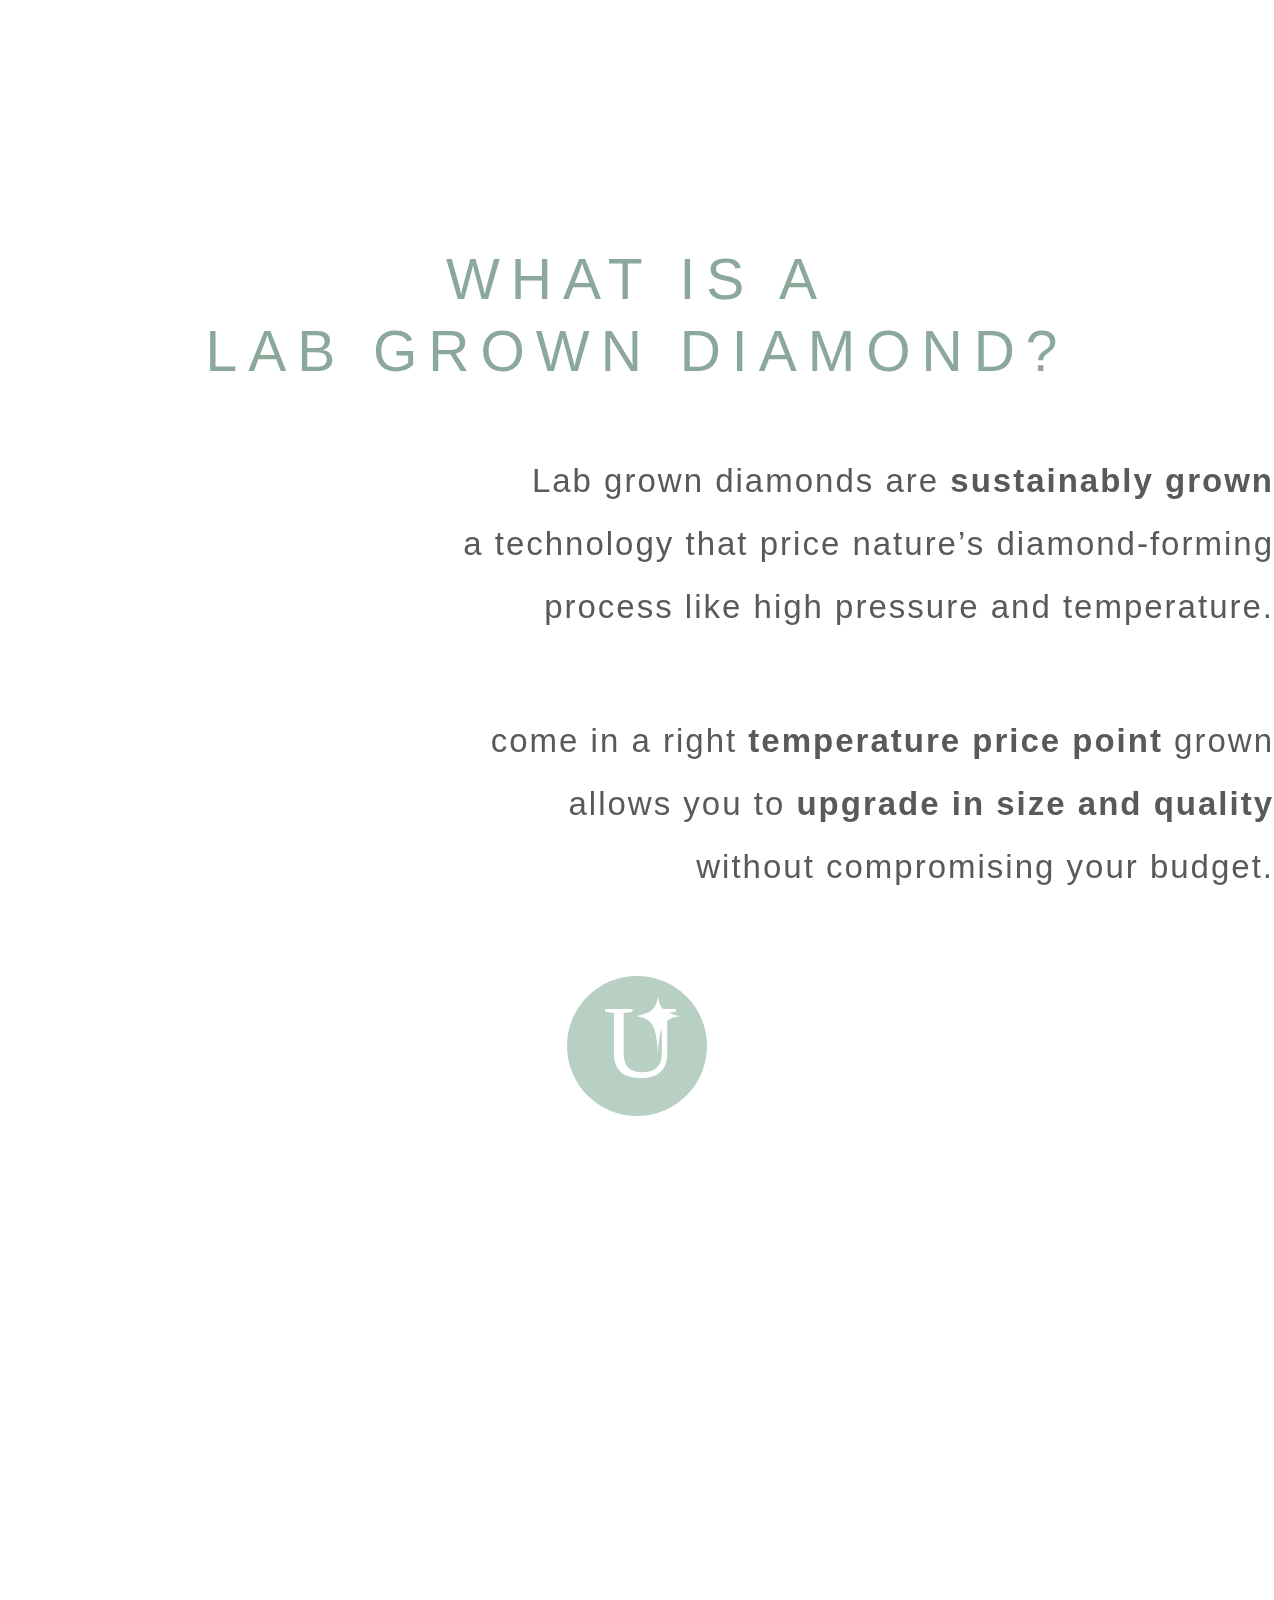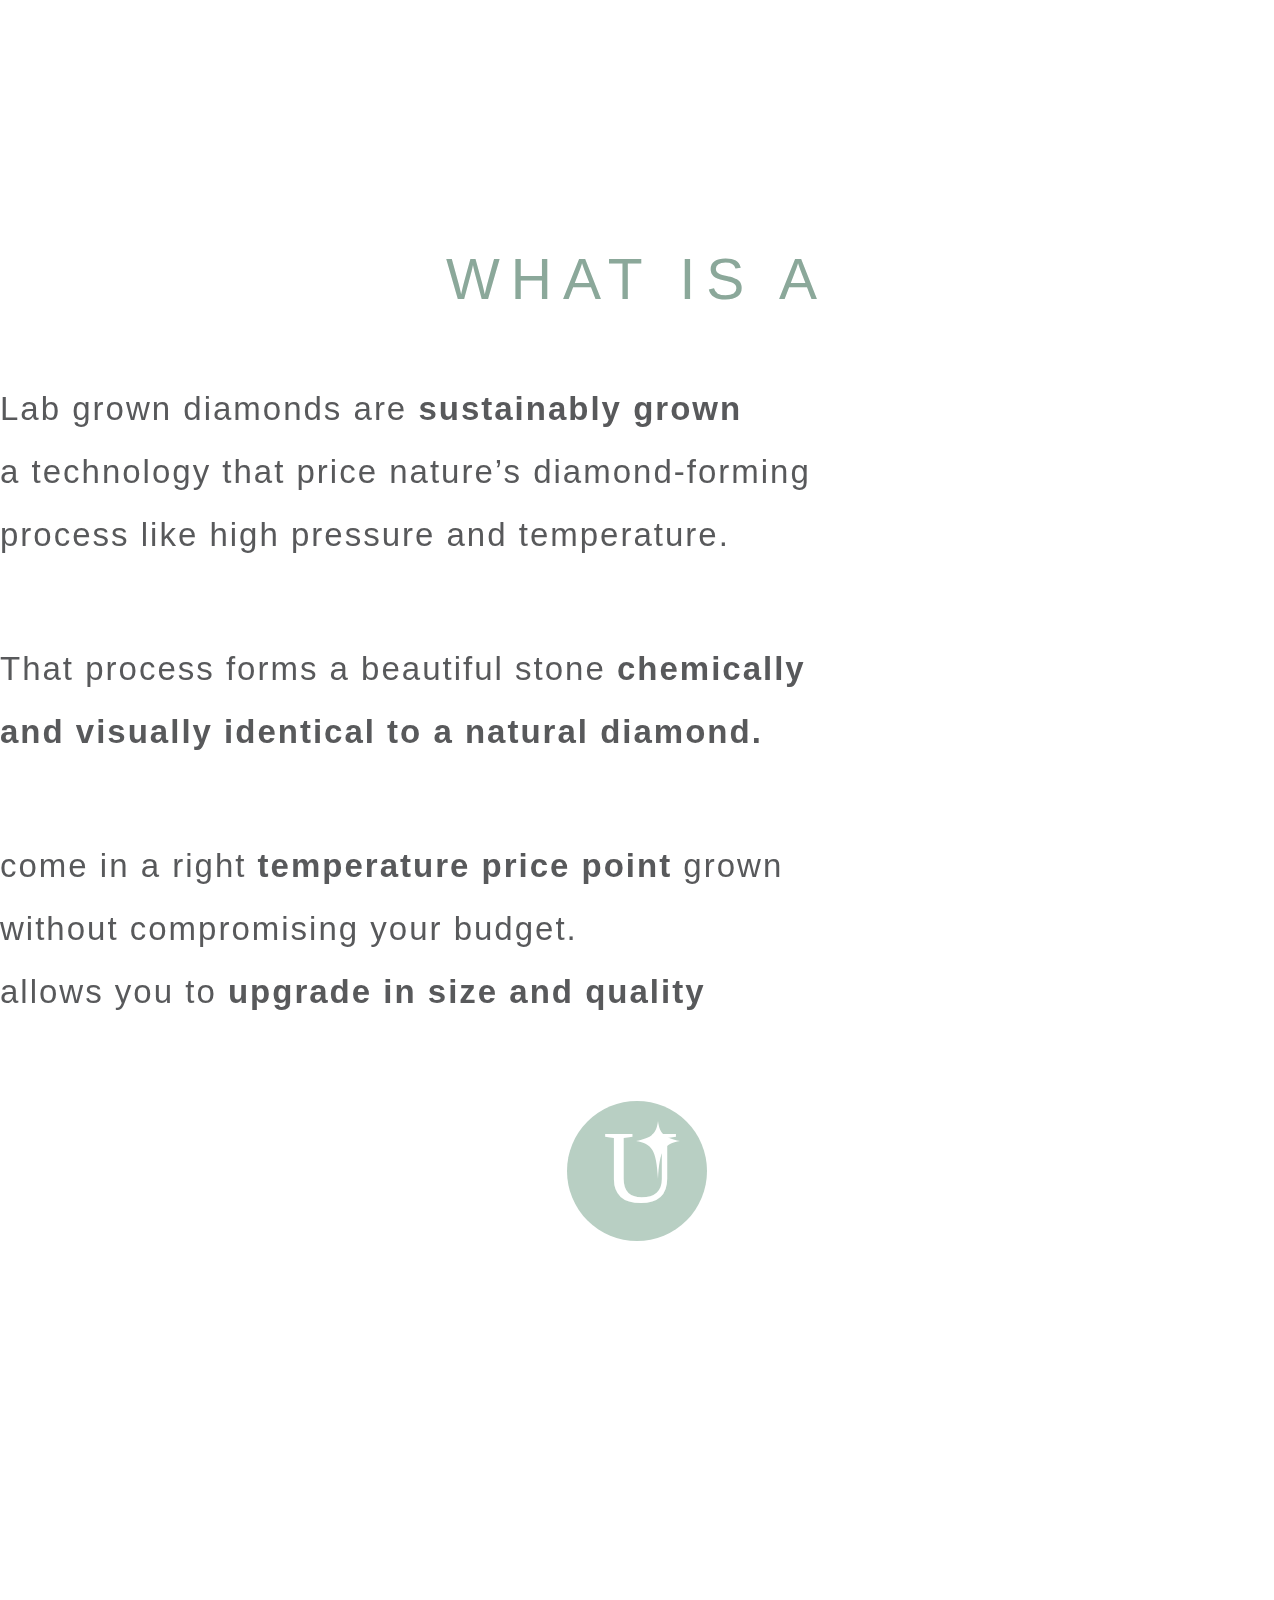--- a/index.html
+++ b/index.html
@@ -23,21 +23,21 @@
     font-size: 57px;
     line-height: 72px;
     letter-spacing: 11px;
     color: #8BA89A;
   }
   .title .title-line {
     display: block;
   }
   .body-text {
     margin-top: 62px;
-    text-align: left;
+    text-align: right;
     font-size: 33px;
     line-height: 63px;
     letter-spacing: 2px;
     color: #58595B;
   }
   .paragraph {
     margin: 0 0 71px 0;
   }
   .text-line {
     display: block;
@@ -72,36 +72,33 @@
     height: 58px;
   }
 </style>
 </head>
 <body>
 
 <div class="page" style="background: rgb(255, 255, 255);">
 
   <h1 class="title" style="color: rgb(139, 168, 154);">
     <span class="title-line">WHAT IS A</span>
+    <span class="title-line">LAB GROWN DIAMOND?</span>
   </h1>
 
   <div class="body-text" id="paragraphs" style="color: rgb(88, 89, 91);">
       <div class="paragraph">
         <span class="text-line"><span>Lab grown diamonds are </span><span class="bold">sustainably grown</span></span>
         <span class="text-line"><span>a technology that price nature’s diamond-forming</span></span>
         <span class="text-line"><span>process like high pressure and temperature.</span></span>
       </div>
       <div class="paragraph">
-        <span class="text-line"><span>That process forms a beautiful stone </span><span class="bold">chemically</span></span>
-        <span class="text-line"><span class="bold">and visually identical to a natural diamond.</span></span>
-      </div>
-      <div class="paragraph">
         <span class="text-line"><span>come in a right </span><span class="bold">temperature price point</span><span> grown</span></span>
+        <span class="text-line"><span>allows you to </span><span class="bold">upgrade in size and quality</span></span>
         <span class="text-line"><span>without compromising your budget.</span></span>
-        <span class="text-line"><span>allows you to </span><span class="bold">upgrade in size and quality</span></span>
       </div>
     </div>
 
   <div class="logo" style="background: rgb(184, 207, 195);">
     <span class="logo-letter" style="color: rgb(255, 255, 255);">U</span>
     <svg class="sparkle" viewBox="0 0 44 58" xmlns="http://www.w3.org/2000/svg">
       <path d="M22 0 C23.6 12.5, 28 17, 44 20 C28 23, 23.6 28.5, 22 58 C20.4 28.5, 16 23, 0 20 C16 17, 20.4 12.5, 22 0 Z" fill="#ffffff"></path>
     </svg>
   </div>
 

